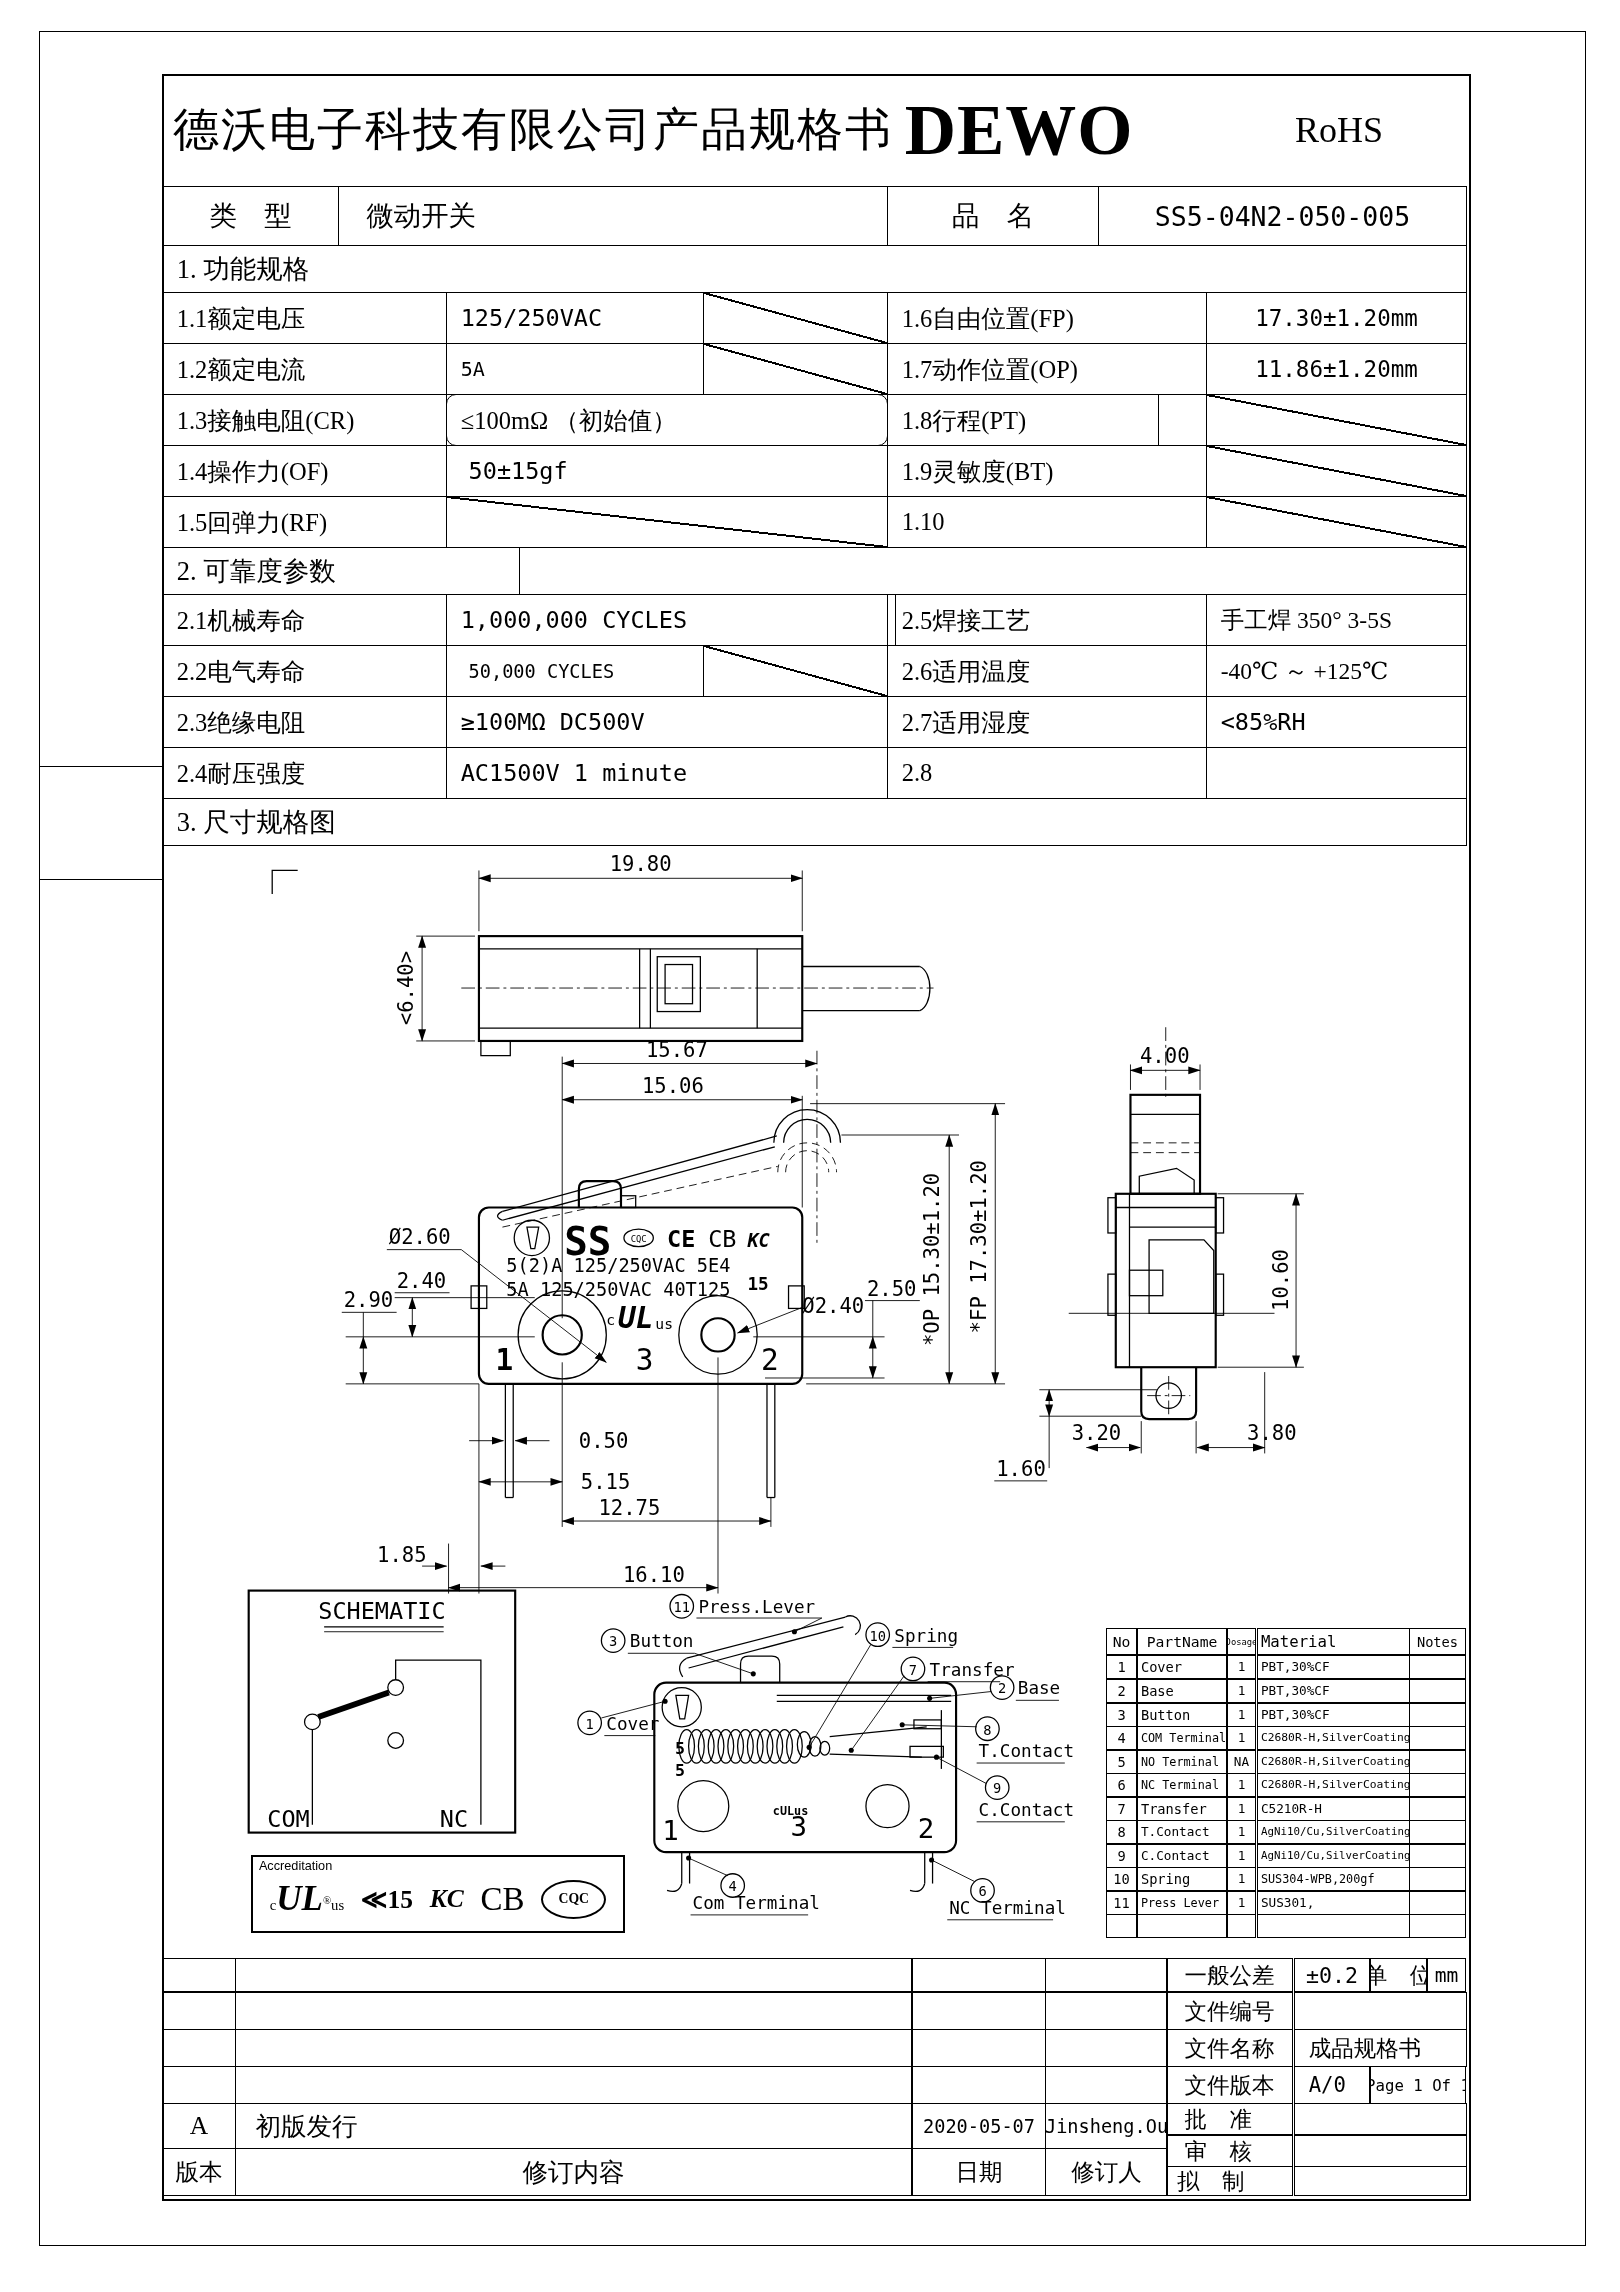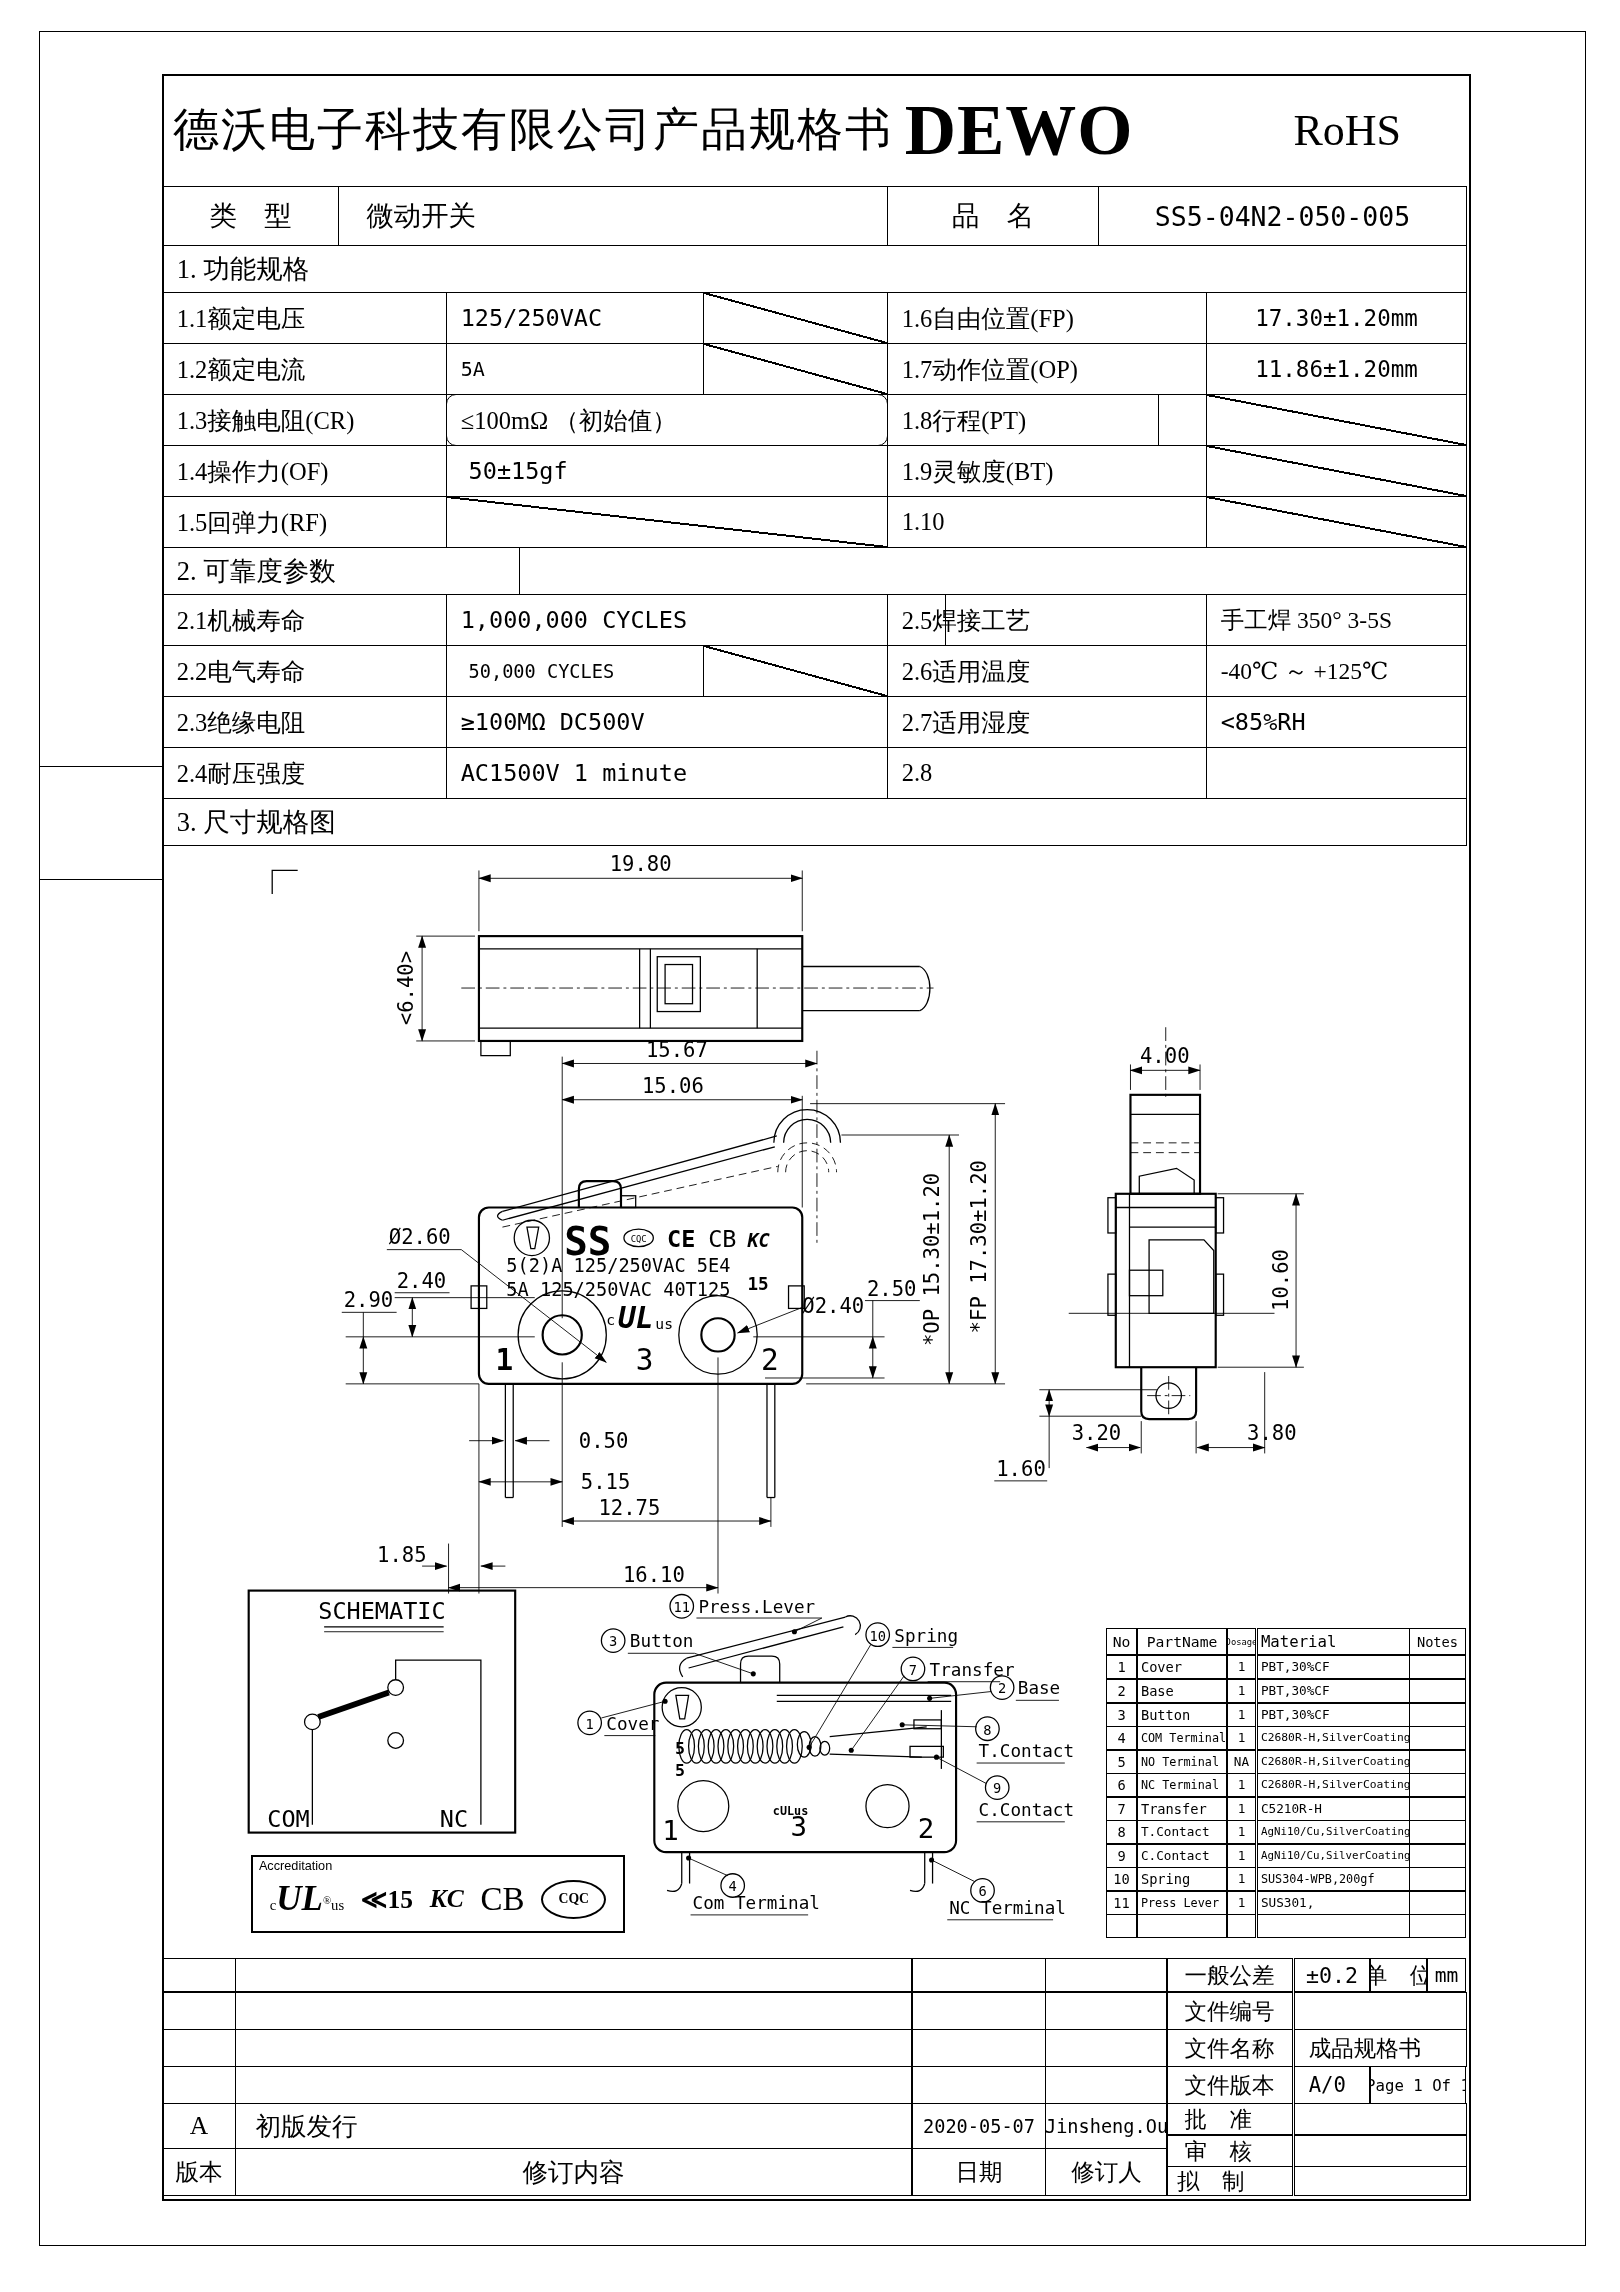--- a/index.html
+++ b/index.html
@@ -34,21 +34,21 @@
 
   <div class="frame" style="left:39px;top:31px;width:1545px;height:2213px;"></div>
   <div class="hline" style="left:39px;top:766px;width:123px;height:1px;"></div>
   <div class="hline" style="left:39px;top:879px;width:123px;height:1px;"></div>
 
   <div class="mainframe" style="left:162px;top:74px;width:1305px;height:2123px;"></div>
 
   <div class="abs hdr" style="left:167px;top:76px;width:1294px;height:108px;">
     <span style="font-size:46px;margin-left:5.9px;letter-spacing:2px;">德沃电子科技有限公司产品规格书</span>
     <span style="font-weight:bold;font-size:71px;letter-spacing:1px;margin-left:11.8px;">DEWO</span>
-    <span style="font-size:44px;margin-left:auto;margin-right:60px;">RoHS</span>
+    <span style="font-size:36px;margin-left:auto;margin-right:78px;">RoHS</span>
   </div>
 
   <div class="cell c" style="left:162px;top:186px;width:177px;height:60px;font-size:27.4px;">
       <span>类　型</span>
     </div>
   <div class="cell" style="left:338px;top:186px;width:550px;height:60px;font-size:27.4px;padding-left:27.4px;">
       <span>微动开关</span>
     </div>
   <div class="cell c" style="left:887px;top:186px;width:212px;height:60px;font-size:27.4px;">
       <span>品　名</span>
@@ -121,21 +121,21 @@
   <div class="cell diag" style="left:1206px;top:496px;width:261px;height:52px;"></div>
 
   <div class="cell" style="left:162px;top:547px;width:1305px;height:48px;font-size:26.5px;">
       <span>2.  可靠度参数</span>
     </div>
   <div class="vline" style="left:519px;top:547px;width:1px;height:48px;"></div>
 
   <div class="cell" style="left:162px;top:594px;width:285px;height:52px;">
       <span>2.1机械寿命</span>
     </div>
-  <div class="cell mono" style="left:446px;top:594px;width:500px;height:52px;font-size:23.5px;">
+  <div class="cell mono" style="left:446px;top:594px;width:450px;height:52px;font-size:23.5px;">
       <span>1,000,000 CYCLES</span>
     </div>
   <div class="cell" style="left:887px;top:594px;width:320px;height:52px;">
       <span>2.5焊接工艺</span>
     </div>
   <div class="cell" style="left:1206px;top:594px;width:261px;height:52px;font-size:23.5px;">
       <span>手工焊 350° 3-5S</span>
     </div>
 
   <div class="cell" style="left:162px;top:645px;width:285px;height:52px;">

